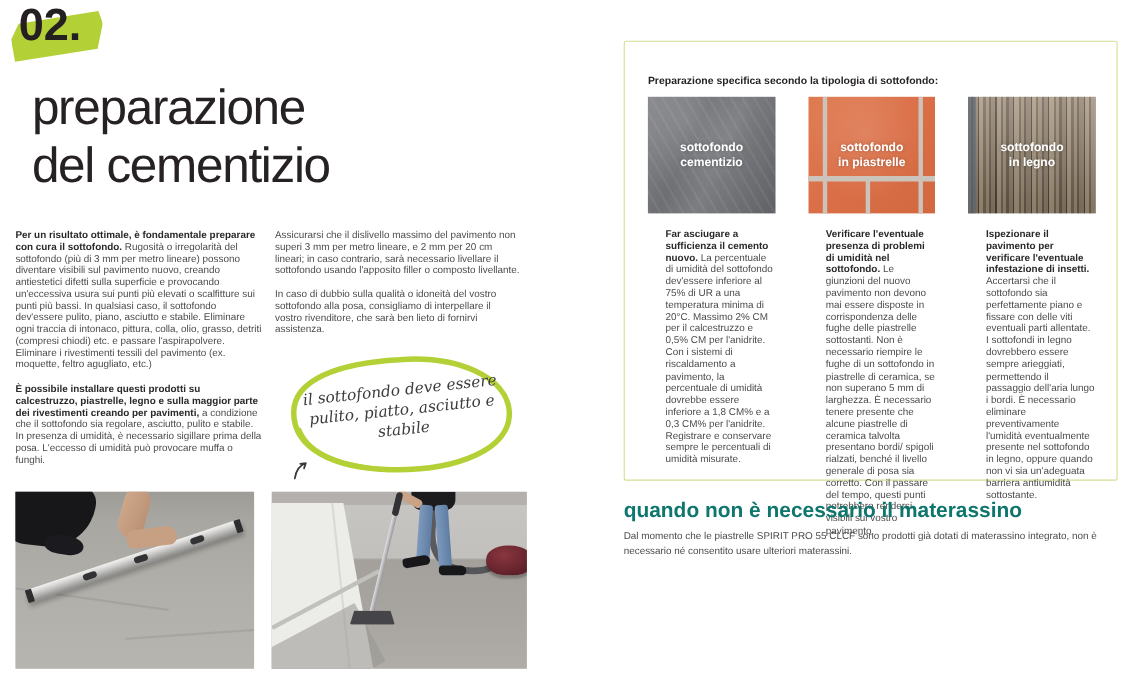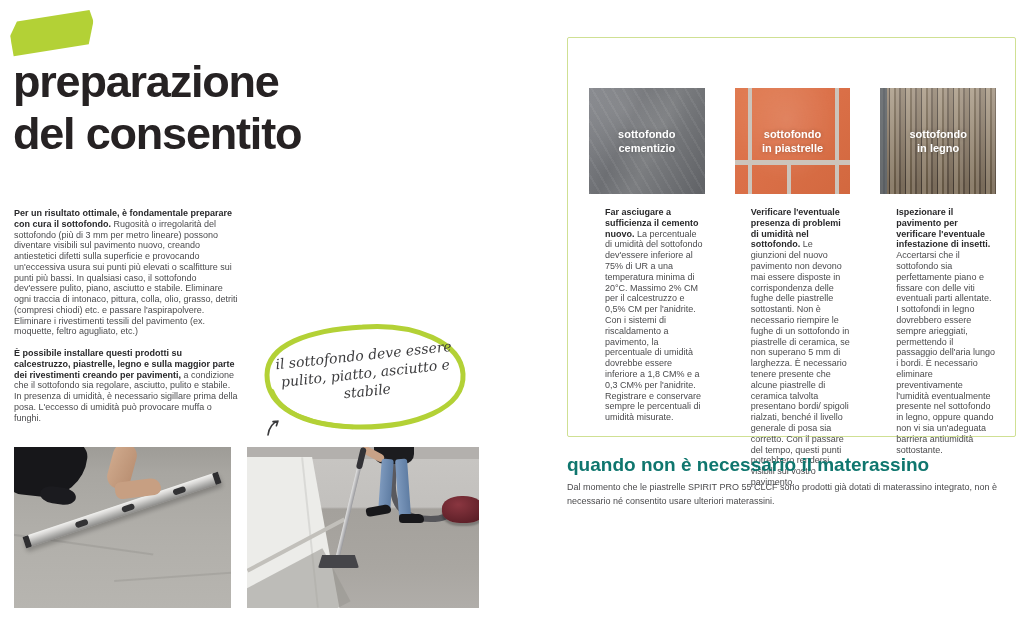--- a/index.html
+++ b/index.html
@@ -4,22 +4,22 @@
 <style>
   html,body{margin:0;padding:0;background:#ffffff;}
   .page{position:relative;width:1023px;height:621px;background:#fff;overflow:hidden;
         font-family:"Liberation Sans", sans-serif;color:#4b4b4d;}
 
   
   .chapter-flag{position:absolute;left:10px;top:7px;width:86px;height:52px;}
   .flag-bg{position:absolute;left:0;top:4px;width:84px;height:44px;background:#b3d136;
            clip-path:polygon(9% 20%,96% 2%,100% 28%,93% 80%,3% 98%,0 52%);transform:rotate(-3deg);}
   .chapter-num{position:absolute;left:7px;top:-8px;font-size:41px;font-weight:800;color:#242021;letter-spacing:0;}
-  .page-title{position:absolute;left:13px;top:56px;margin:0;font-size:45px;line-height:1.16;
-              font-weight:700;color:#262223;letter-spacing:-1.2px;}
+  .page-title{position:absolute;left:13px;top:56px;margin:16px;font-size:45px;line-height:1.16;
+              font-weight:400;color:#262223;letter-spacing:-1.2px;}
   .col{position:absolute;top:208px;font-size:9px;line-height:1.195;}
   .col p{margin:0 0 11px 0;}
   .col b{color:#29292b;text-align:right;}
   .col1{left:14px;width:225px;}
   .col2{left:250px;width:223px;}
 
   
   .note{position:absolute;left:258px;top:318px;width:215px;height:120px;}
   .note svg.doodle{position:absolute;inset:0;}
   .note-text{position:absolute;left:8px;top:6px;right:8px;bottom:14px;display:flex;align-items:center;justify-content:center;
@@ -100,30 +100,33 @@
   .bottom-heading{position:absolute;left:567px;top:454px;margin:0;font-size:19px;font-weight:800;color:#0f766e;}
   .bottom-text{position:absolute;left:567px;top:481px;width:447px;margin:0;font-size:9px;line-height:1.5;}
 </style>
 </head>
 <body>
 
 <div class="page">
 
   <div class="chapter-flag">
     <div class="flag-bg"></div>
-  </div>
-
-  <h1 class="page-title"><span>preparazione</span><br><span>del consentito</span></h1>
+    <div class="chapter-num">02.</div>
+  </div>
+
+  <h1 class="page-title"><span>preparazione</span><br><span>del cementizio</span></h1>
 
   <div class="col col1">
     <p><b>Per un risultato ottimale, è fondamentale preparare con cura il sottofondo.</b> <span>Rugosità o irregolarità del sottofondo (più di 3 mm per metro lineare) possono diventare visibili sul pavimento nuovo, creando antiestetici difetti sulla superficie e provocando un'eccessiva usura sui punti più elevati o scalfitture sui punti più bassi. In qualsiasi caso, il sottofondo dev'essere pulito, piano, asciutto e stabile. Eliminare ogni traccia di intonaco, pittura, colla, olio, grasso, detriti (compresi chiodi) etc. e passare l'aspirapolvere. Eliminare i rivestimenti tessili del pavimento (ex. moquette, feltro agugliato, etc.)</span></p>
     <p><b>È possibile installare questi prodotti su calcestruzzo, piastrelle, legno e sulla maggior parte dei rivestimenti creando per pavimenti,</b> <span>a condizione che il sottofondo sia regolare, asciutto, pulito e stabile. In presenza di umidità, è necessario sigillare prima della posa. L'eccesso di umidità può provocare muffa o funghi.</span></p>
   </div>
 
   <div class="col col2">
+    <p>Assicurarsi che il dislivello massimo del pavimento non superi 3 mm per metro lineare, e 2 mm per 20 cm lineari; in caso contrario, sarà necessario livellare il sottofondo usando l'apposito filler o composto livellante.</p>
+    <p>In caso di dubbio sulla qualità o idoneità del vostro sottofondo alla posa, consigliamo di interpellare il vostro rivenditore, che sarà ben lieto di fornirvi assistenza.</p>
   </div>
 
   <div class="note">
     <svg class="doodle" width="215" height="120" viewBox="0 0 215 120">
       <path d="M105,9 C158,5 203,25 205,56 C207,90 158,110 98,109 C44,108 9,89 9,57 C9,27 50,12 105,9" fill="none" stroke="#b3d136" stroke-width="5" stroke-linecap="round"></path>
       <path d="M95,109 C55,107 23,96 14,73" fill="none" stroke="#b3d136" stroke-width="4.5" stroke-linecap="round"></path>
     </svg>
     <div class="note-text">il sottofondo deve essere
 pulito, piatto, asciutto e
 stabile</div>
@@ -158,20 +161,21 @@
     <div class="p2-arm"></div>
     <div class="p2-leg l1"></div>
     <div class="p2-leg l2"></div>
     <div class="p2-shoe s1"></div>
     <div class="p2-shoe s2"></div>
     <div class="p2-wand"></div>
     <div class="p2-brush"></div>
   </div>
 
   <div class="info-box">
+    <div class="box-header">Preparazione specifica secondo la tipologia di sottofondo:</div>
     <div class="cards">
 
       <div class="card">
         <div class="card-img img-cement">
           <span class="img-label">sottofondo
 cementizio</span>
         </div>
         <p class="card-text"><b>Far asciugare a sufficienza il cemento nuovo.</b> <span>La percentuale di umidità del sottofondo dev'essere inferiore al 75% di UR a una temperatura minima di 20°C. Massimo 2% CM per il calcestruzzo e 0,5% CM per l'anidrite. Con i sistemi di riscaldamento a pavimento, la percentuale di umidità dovrebbe essere inferiore a 1,8 CM% e a 0,3 CM% per l'anidrite. Registrare e conservare sempre le percentuali di umidità misurate.</span></p>
       </div>
 

